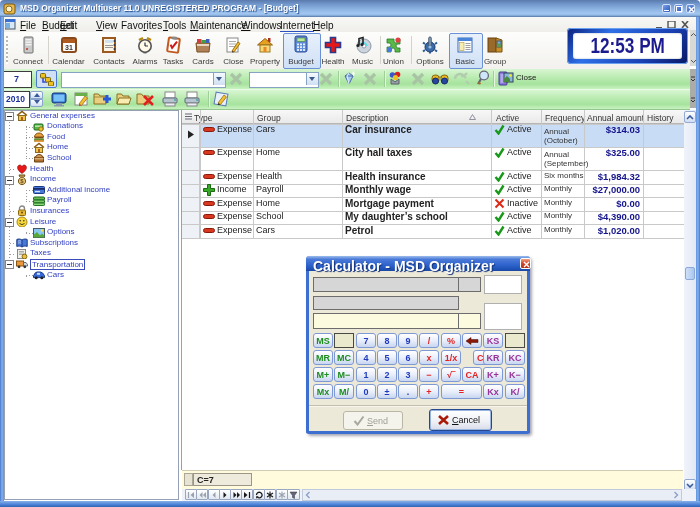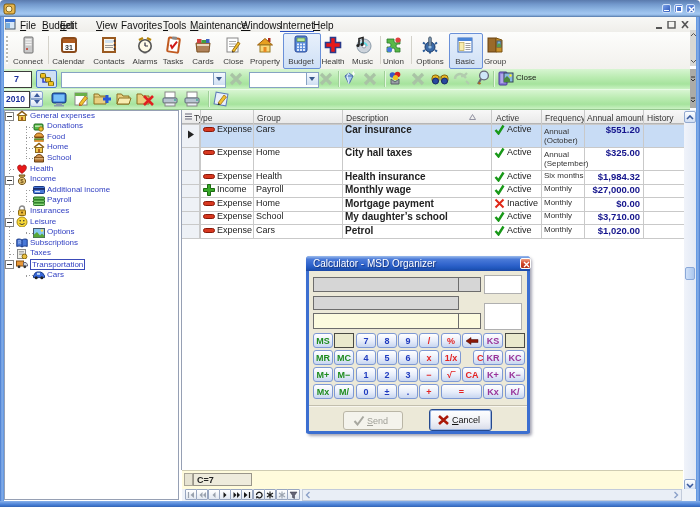--- a/index.html
+++ b/index.html
@@ -39,35 +39,36 @@
 .desc{font-weight:bold;font-size:10px}
 .amt{font-weight:bold;color:#14148c;text-align:right;font-size:9.5px}
 .freq{color:#333;font-size:8px}
 .vsb{left:684px;top:110px;width:12px;height:381px;background:linear-gradient(90deg,#f0f3fa,#e2e9f5)}
 .sbtn{left:684px;width:12px;height:12px;background:linear-gradient(#fdfeff,#cfddf3);border:1px solid #93a9cf;border-radius:2px;box-sizing:border-box;text-align:center}
 .ystrip{left:182px;top:470px;width:501px;height:19px;background:#fffbdc;border-top:1px solid #cfccb2}
 .navbar{left:182px;top:489px;width:514px;height:12px;background:#eef2f8}
 
 .calc{left:306px;top:256px;width:224px;height:178px;background:#ece9d8;border:3px solid #3c6fd0;border-top:none;border-radius:4px 4px 3px 3px;box-shadow:2px 2px 3px rgba(60,60,90,.45)}
 .ctitle{left:0;top:0;width:224px;height:15px;background:linear-gradient(#9cbcec 0%,#4a7ad8 22%,#2f63cc 60%,#2057bc 82%,#1c47a4 100%);border-radius:3px 3px 0 0;margin:-0px;position:absolute}
-.ctext{left:7px;top:2px;font-size:10px;font-weight:normal;color:#fff;text-shadow:1px 1px 1px #16337a;white-space:nowrap}
+.ctext{left:7px;top:2px;font-size:14px;font-weight:bold;color:#fff;text-shadow:1px 1px 1px #16337a;white-space:nowrap}
 .cclose{left:207px;top:2px;width:11px;height:11px;background:linear-gradient(#f0a284,#d6492c 45%,#b02e14);border:1px solid #fff;border-radius:2px;color:#fff;font-size:8px;font-weight:bold;text-align:center;line-height:10px;box-sizing:border-box}
 .gfield{background:#d6d6d6;border:1px solid #6d6d6d}
 .yfield{background:#fcfbdf;border:1px solid #6d6d6d}
 .wfield{background:#fff;border:1px solid #b0b0b0}
 .cb{width:20px;height:15px;border:1px solid #7e99d4;border-radius:3px;background:linear-gradient(#ffffff,#e7edfa 55%,#c8d6f0);font-size:9px;font-weight:bold;text-align:center;line-height:14px;box-sizing:border-box}
 .bnum{color:#1f3bbf}.bgrn{color:#1e8c1e}.bred{color:#e32222}.bpur{color:#993399}
 .bbeige{width:20px;height:15px;background:#eae9cd;border:1px solid #4a4a44;box-sizing:border-box}
 </style></head><body>
 <div id="win">
 <div class="ab titlebar"></div>
 <svg class="ab" style="left:3px;top:2px" width="13" height="13">
       <rect x="1" y="2" width="11" height="10" rx="2" fill="#e8b64c" stroke="#7a5a10"></rect>
       <circle cx="6" cy="7" r="3" fill="#fdf3c8" stroke="#8a6a20"></circle>
     </svg>
+<div class="ab ttext">MSD Organizer Multiuser 11.0 UNREGISTERED PROGRAM - [Budget]</div>
 <div class="ab" style="left:662px;top:4px;width:9px;height:9px;border:1px solid #cfe0f8;border-radius:2px;background:linear-gradient(135deg,#7aa0e8,#2a55b8);box-sizing:border-box">
       <div class="ab" style="left:1px;top:5px;width:5px;height:1px;background:#fff"></div>
     </div>
 <div class="ab" style="left:674px;top:4px;width:9px;height:9px;border:1px solid #cfe0f8;border-radius:2px;background:linear-gradient(135deg,#7aa0e8,#2a55b8);box-sizing:border-box">
       <div class="ab" style="left:1px;top:1px;width:4px;height:4px;border:1px solid #fff"></div>
     </div>
 <div class="ab" style="left:686px;top:4px;width:9px;height:9px;border:1px solid #cfe0f8;border-radius:2px;background:linear-gradient(135deg,#7aa0e8,#2a55b8);box-sizing:border-box">
       <svg style="position:absolute;left:1px;top:1px" width="7" height="7">
         <path d="M1 1 L6 6 M6 1 L1 6" stroke="#fff" stroke-width="1.5"></path>
       </svg>
@@ -224,20 +225,23 @@
       </g>
     </svg>
 <div class="ab tlabel" style="left:451px;top:57px;width:28px">Basic</div>
 <svg class="ab" style="left:486px;top:36px" width="18" height="18">
       <rect x="2" y="2" width="8" height="14" fill="#9a6a2a" stroke="#6a4210"></rect>
       <path d="M10 2 L16 4 L16 16 L10 16 Z" fill="#c8902a" stroke="#7a5210"></path>
       <rect x="11" y="5" width="4" height="6" fill="#78b0d8" stroke="#456"></rect>
       <path d="M11 9 L13 7 L15 9 V11 H11 Z" fill="#5a9a4a"></path>
     </svg>
 <div class="ab tlabel" style="left:482px;top:57px;width:26px">Group</div>
+<div class="ab clock">
+      <div class="ab clockin"><span style="display:inline-block;transform:scaleX(.78)">12:53 PM</span></div>
+    </div>
 <div class="ab" style="left:690px;top:30px;width:7px;height:36px;background:#d8d8d4"></div>
     <svg class="ab" style="left:690px;top:32px" width="7" height="32">
       <path d="M1 4 L3.5 1.5 L6 4" stroke="#555" stroke-width="1" fill="none"></path>
       <path d="M1 28 L3.5 30.5 L6 28" stroke="#555" stroke-width="1" fill="none"></path>
     </svg>
 <div class="ab overflow" style="top:69px;height:39px"></div>
     <svg class="ab" style="left:690px;top:76px" width="6" height="30">
       <path d="M1 1 h4 M1 3 L3 5 L5 3" stroke="#333" stroke-width="1" fill="none"></path>
       <path d="M1 22 h4 M1 24 L3 26 L5 24" stroke="#333" stroke-width="1" fill="none"></path>
     </svg>
@@ -530,21 +534,21 @@
     </svg>
 <div class="ab ct" style="left:217px;top:124px">Expense</div>
 <div class="ab ct" style="left:256px;top:124px">Cars</div>
 <div class="ab ct desc" style="left:345px;top:124px">Car insurance</div>
 <svg class="ab" style="left:494px;top:124px" width="11" height="11">
       <path d="M1.5 6 L4.5 9.5 L9.5 1.5" stroke="#189818" stroke-width="2.4" fill="none"></path>
     </svg>
 <div class="ab ct" style="left:507px;top:124px">Active</div>
 <div class="ab ct freq" style="left:544px;top:127px">Annual</div>
 <div class="ab ct freq" style="left:544px;top:136px">(October)</div>
-<div class="ab ct amt" style="left:560px;top:124px;width:80px">$551.20</div>
+<div class="ab ct amt" style="left:560px;top:124px;width:80px">$314.03</div>
 <svg class="ab" style="left:203px;top:150px" width="12" height="5">
       <rect x="0.5" y="0.5" width="11" height="4" rx="2" fill="#d83820" stroke="#8a1808"></rect>
     </svg>
 <div class="ab ct" style="left:217px;top:147px">Expense</div>
 <div class="ab ct" style="left:256px;top:147px">Home</div>
 <div class="ab ct desc" style="left:345px;top:147px">City hall taxes</div>
 <svg class="ab" style="left:494px;top:147px" width="11" height="11">
       <path d="M1.5 6 L4.5 9.5 L9.5 1.5" stroke="#189818" stroke-width="2.4" fill="none"></path>
     </svg>
 <div class="ab ct" style="left:507px;top:147px">Active</div>
@@ -591,21 +595,21 @@
       <rect x="0.5" y="0.5" width="11" height="4" rx="2" fill="#d83820" stroke="#8a1808"></rect>
     </svg>
 <div class="ab ct" style="left:217px;top:211px">Expense</div>
 <div class="ab ct" style="left:256px;top:211px">School</div>
 <div class="ab ct desc" style="left:345px;top:211px">My daughter’s school</div>
 <svg class="ab" style="left:494px;top:211px" width="11" height="11">
       <path d="M1.5 6 L4.5 9.5 L9.5 1.5" stroke="#189818" stroke-width="2.4" fill="none"></path>
     </svg>
 <div class="ab ct" style="left:507px;top:211px">Active</div>
 <div class="ab ct freq" style="left:544px;top:211px">Monthly</div>
-<div class="ab ct amt" style="left:560px;top:211px;width:80px">$3,710.00</div>
+<div class="ab ct amt" style="left:560px;top:211px;width:80px">$4,390.00</div>
 <svg class="ab" style="left:203px;top:228px" width="12" height="5">
       <rect x="0.5" y="0.5" width="11" height="4" rx="2" fill="#d83820" stroke="#8a1808"></rect>
     </svg>
 <div class="ab ct" style="left:217px;top:225px">Expense</div>
 <div class="ab ct" style="left:256px;top:225px">Cars</div>
 <div class="ab ct desc" style="left:345px;top:225px">Petrol</div>
 <svg class="ab" style="left:494px;top:225px" width="11" height="11">
       <path d="M1.5 6 L4.5 9.5 L9.5 1.5" stroke="#189818" stroke-width="2.4" fill="none"></path>
     </svg>
 <div class="ab ct" style="left:507px;top:225px">Active</div>

